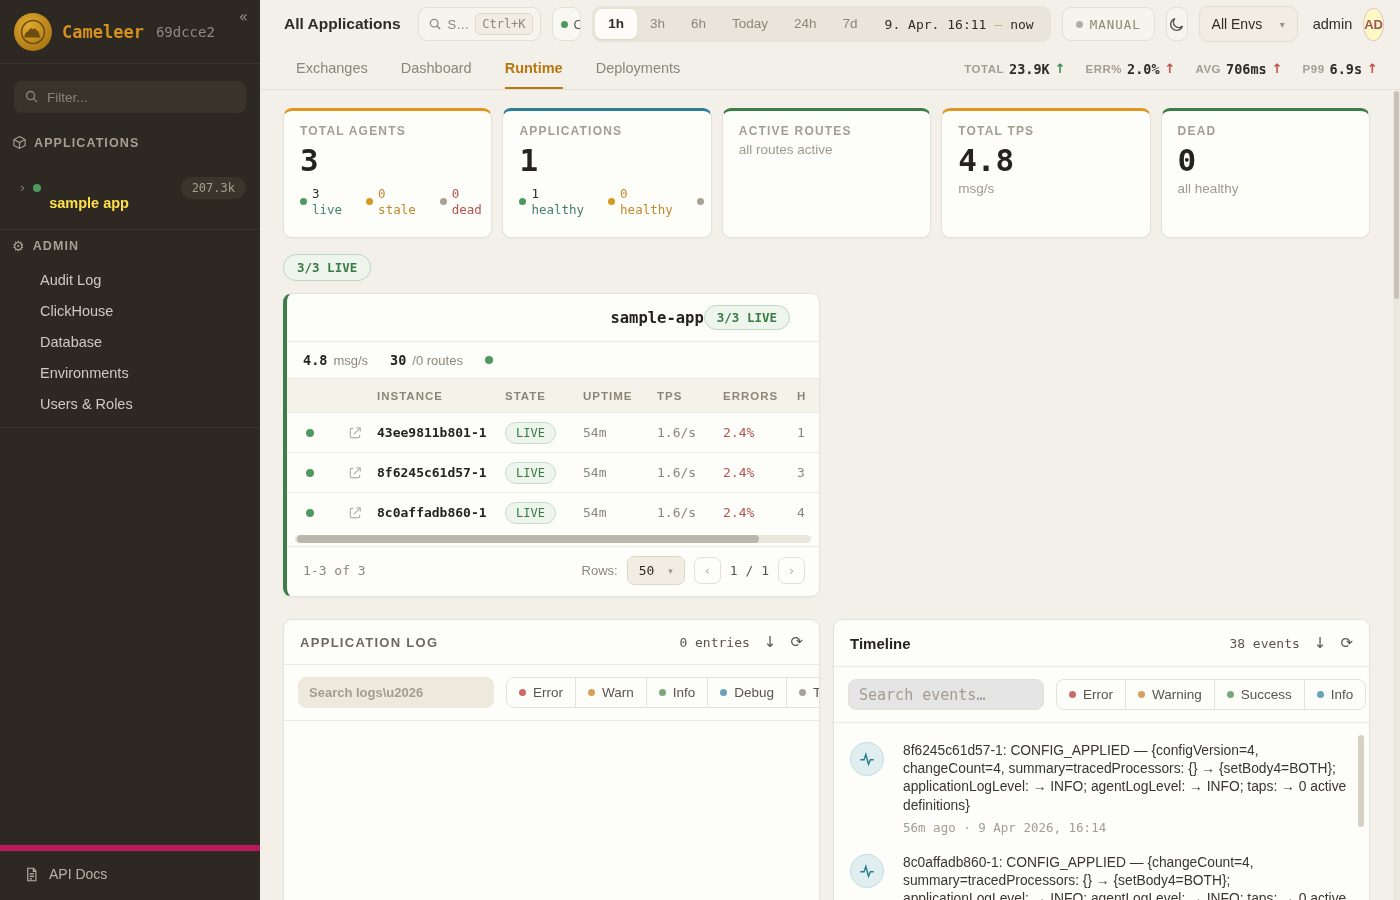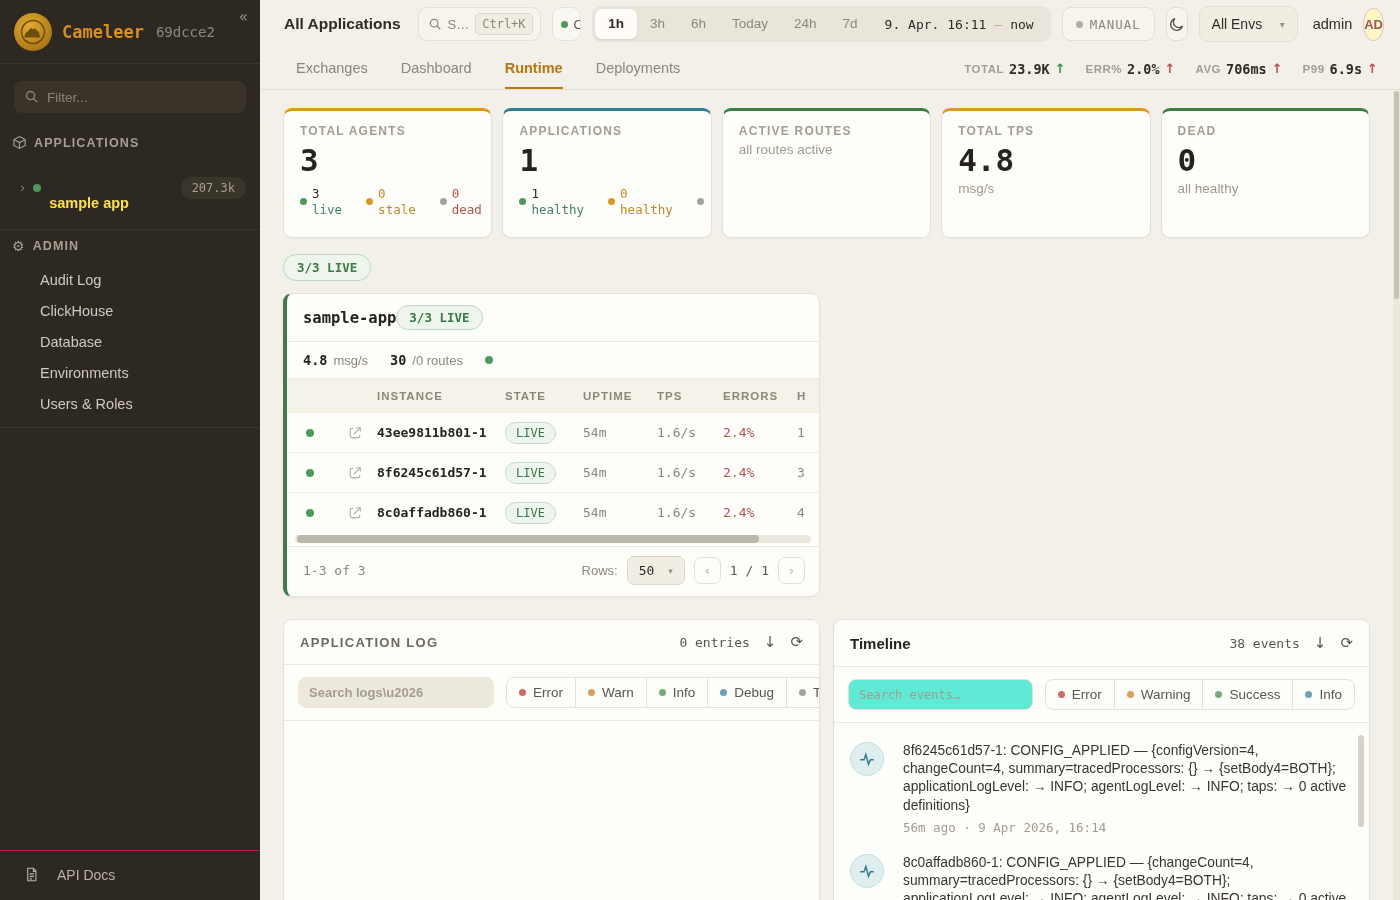--- a/index.html
+++ b/index.html
@@ -24,21 +24,21 @@
   .sb-app { display:flex; align-items:center; gap:8px; padding:8px 14px 10px 20px; cursor:pointer; }
   .sb-app .chev { color:#8a8478; font-size:13px; }
   .dot { width:8px; height:8px; border-radius:50%; display:inline-block; flex-shrink:0; }
   .dot-green { background:#4e9a5e; }
   .sb-app .nm { color:#fde047; font-size:14.5px; font-weight:700;margin-top:31px; }
   .sb-app .badge { margin-left:auto; background:#3a352b; color:#a79f92; font-family:"DejaVu Sans Mono",monospace; font-size:12px; border-radius:11px; padding:4px 11px; }
   .sb-div { border-top:1px solid #3b352c; margin-top:8px; }
   .sb-admin-items { padding:4px 0 0 0; }
   .sb-item { padding:7.5px 16px 7.5px 40px; color:#cfc9bf; font-size:14.5px; cursor:pointer; }
   .sb-spacer { flex:1; }
-  .sb-footer { border-top:1px solid #be185d; padding:15px 16px 17px 24px; display:flex; align-items:center; gap:18px; color:#b9b2a7; font-size:14px; cursor:pointer; }
+  .sb-footer { border-top:6px solid #be185d; padding:15px 16px 17px 24px; display:flex; gap:10px; color:#b9b2a7; font-size:14px; cursor:pointer; }
 
   
   .main { flex:1; display:flex; flex-direction:column; position:relative; overflow:hidden; }
   .topbar { height:48px; display:flex; align-items:center; padding:0 16px 0 24px; gap:11px; flex-shrink:0; }
   .tb-title { font-size:15.5px; font-weight:bold; color:#2f2b25; white-space:nowrap; }
   .tb-search { display:flex; align-items:center; gap:6px; height:34px; border:1px solid #e4dfd3; border-radius:9px; background:#f7f4ed; padding:0 7px 0 9px; cursor:pointer; margin-left:6px; }
   .tb-search .s-txt { color:#8d8779; font-size:13px; }
   .kbd { font-family:"DejaVu Sans Mono",monospace; font-size:12px; color:#8d8779; border:1px solid #ddd7ca; background:#f1ede3; border-radius:5px; padding:3px 6px; }
   .tb-online { display:flex; align-items:center; gap:6px; height:34px; width:38px; overflow:hidden; border:1px solid #e4dfd3; border-radius:9px; background:#f9f7f1; padding:0 8px; cursor:pointer; color:#5a554c; font-size:13px; }
   .seg { display:flex; align-items:center; background:#e9e5da; border-radius:9px; height:36px; padding:3px; }
@@ -80,21 +80,21 @@
   .mini .col { display:flex; flex-direction:column; line-height:1.25; }
   .mini .mv { color:#2f2b25; }
   .mini.m2 .mv { color:#c08a2e; } .mini.m3 .mv { color:#b5524c; }
   .mini.m1 .ml { color:#45806b; } .mini.m2 .ml { color:#c08a2e; } .mini.m3 .ml { color:#b5524c; }
   .dot-orange { background:#d79921; } .dot-mgray { background:#a8a296; }
 
   .live-badge { display:inline-block; margin-top:16px; border:1px solid #bdd6c1; background:#eef5ec; color:#3a7a46; font-family:"DejaVu Sans Mono",monospace; font-size:12.5px; font-weight:bold; border-radius:13px; padding:5px 13px; white-space:nowrap; }
 
   
   .appcard { margin-top:12px; width:537px; background:#fdfdfa; border:1px solid #e5e1d6; border-left:4px solid #3e7d4a; border-radius:9px; overflow:hidden; box-shadow:0 1px 2px rgba(0,0,0,.03); }
-  .ac-head { display:flex; align-items:center; justify-content:flex-start; padding:11px 16px; border-bottom:1px solid #eceade; }
+  .ac-head { display:flex; align-items:center; justify-content:flex-end; padding:11px 29px; border-bottom:1px solid #eceade; }
   .ac-title { font-family:"DejaVu Sans Mono",monospace; font-weight:bold; font-size:15.5px; color:#26231e; }
   .ac-badge { border:1px solid #bdd6c1; background:#eef5ec; color:#3a7a46; font-family:"DejaVu Sans Mono",monospace; font-size:12.5px; font-weight:bold; border-radius:13px; padding:4px 12px; }
   .ac-sub { display:flex; align-items:center; gap:6px; padding:10px 16px; border-bottom:1px solid #eceade; font-size:13px; color:#8d8779; }
   .ac-sub .bv { font-family:"DejaVu Sans Mono",monospace; font-weight:bold; font-size:13.5px; color:#26231e; }
   .ac-sub .gap { width:10px; }
   .tbl-head, .tbl-row { display:grid; grid-template-columns:46px 44px 128px 78px 74px 66px 74px 60px; align-items:center; }
   .tbl-head { background:#f5f2ea; height:33px; }
   .tbl-head .th { font-size:11.5px; font-weight:bold; color:#8d8779; letter-spacing:1px; white-space:nowrap; overflow:hidden; }
   .tbl-row { height:40px; border-top:1px solid #efece3; }
   .cell-c { display:flex; justify-content:center; }
@@ -119,21 +119,21 @@
   .panel { width:537px; background:#fdfdfa; border:1px solid #e5e1d6; border-radius:9px; overflow:hidden; height:380px; box-shadow:0 1px 2px rgba(0,0,0,.03); }
   .p-head { display:flex; align-items:center; padding:15px 16px 14px 16px; border-bottom:1px solid #eceade; gap:14px; }
   .p-title-up { font-size:13px; font-weight:bold; color:#6e695e; letter-spacing:1.3px; }
   .p-title { font-size:15px; font-weight:bold; color:#26231e; }
   .p-count { margin-left:auto; font-family:"DejaVu Sans Mono",monospace; font-size:13px; color:#5a554c; }
   .p-icon { color:#5a554c; font-size:15px; cursor:pointer; line-height:1; }
   .p-filters { display:flex; align-items:center; gap:12px; padding:12px 14px; border-bottom:1px solid #eceade; }
   .p-search { height:31px; border-radius:8px; padding:0 10px; font-size:13px; outline:none; }
   .p-search.beige { width:196px; background:#eee9dd; border:1px solid #eee9dd; color:#5a554c; font-family:"Liberation Sans",sans-serif;font-weight:bold; }
   .p-search.beige::placeholder { color:#a39d90; }
-  .p-search.white { width:196px; background:#5eead4; border:1px solid #e4dfd3; color:#5a554c; font-family:"DejaVu Sans Mono",monospace; font-size:12px; }
+  .p-search.white { width:196px; background:#e5e5e5; border:1px solid #e4dfd3; color:#5a554c; font-family:"DejaVu Sans Mono",monospace; font-size:15px; }
   .p-search.white::placeholder { color:#a39d90; }
   .fgroup { display:flex; }
   .fbtn { display:flex; align-items:center; gap:7px; border:1px solid #e5e1d6; background:#fdfdfa; padding:7px 12px; font-size:13.5px; color:#5a554c; cursor:pointer; margin-left:-1px; white-space:nowrap; }
   .fbtn:first-child { border-radius:8px 0 0 8px; margin-left:0; }
   .fbtn:last-child { border-radius:0 8px 8px 0; }
   .fbtn .dot { width:7px; height:7px; }
   .log-f .fbtn:nth-child(1) .dot { background:#cc6b66; }
   .log-f .fbtn:nth-child(2) .dot { background:#d9a05b; }
   .log-f .fbtn:nth-child(3) .dot { background:#7aa87a; }
   .log-f .fbtn:nth-child(4) .dot { background:#6aa3b5; }

